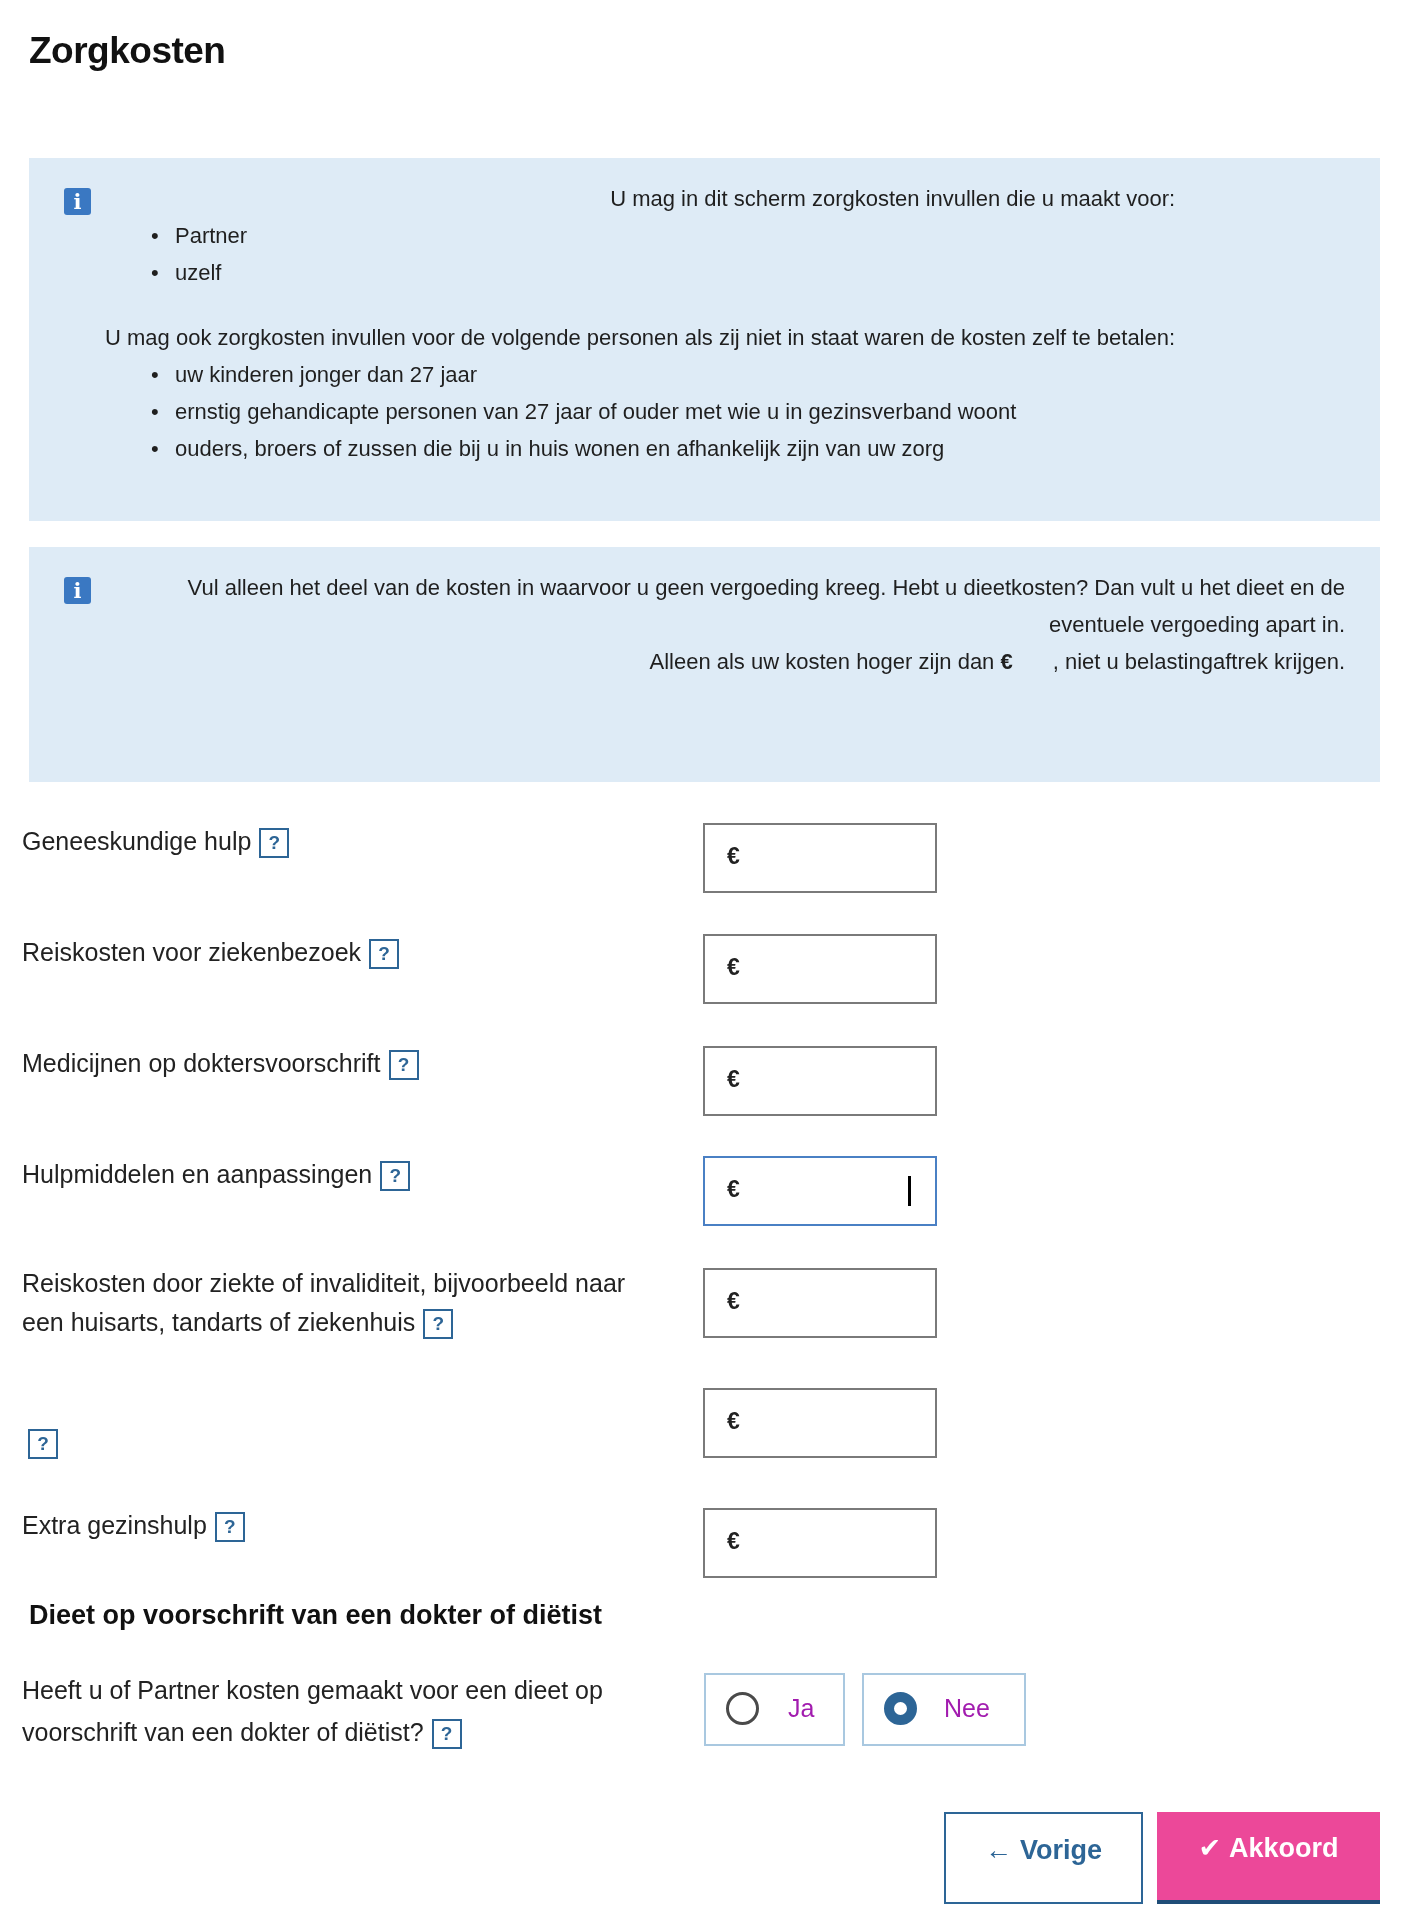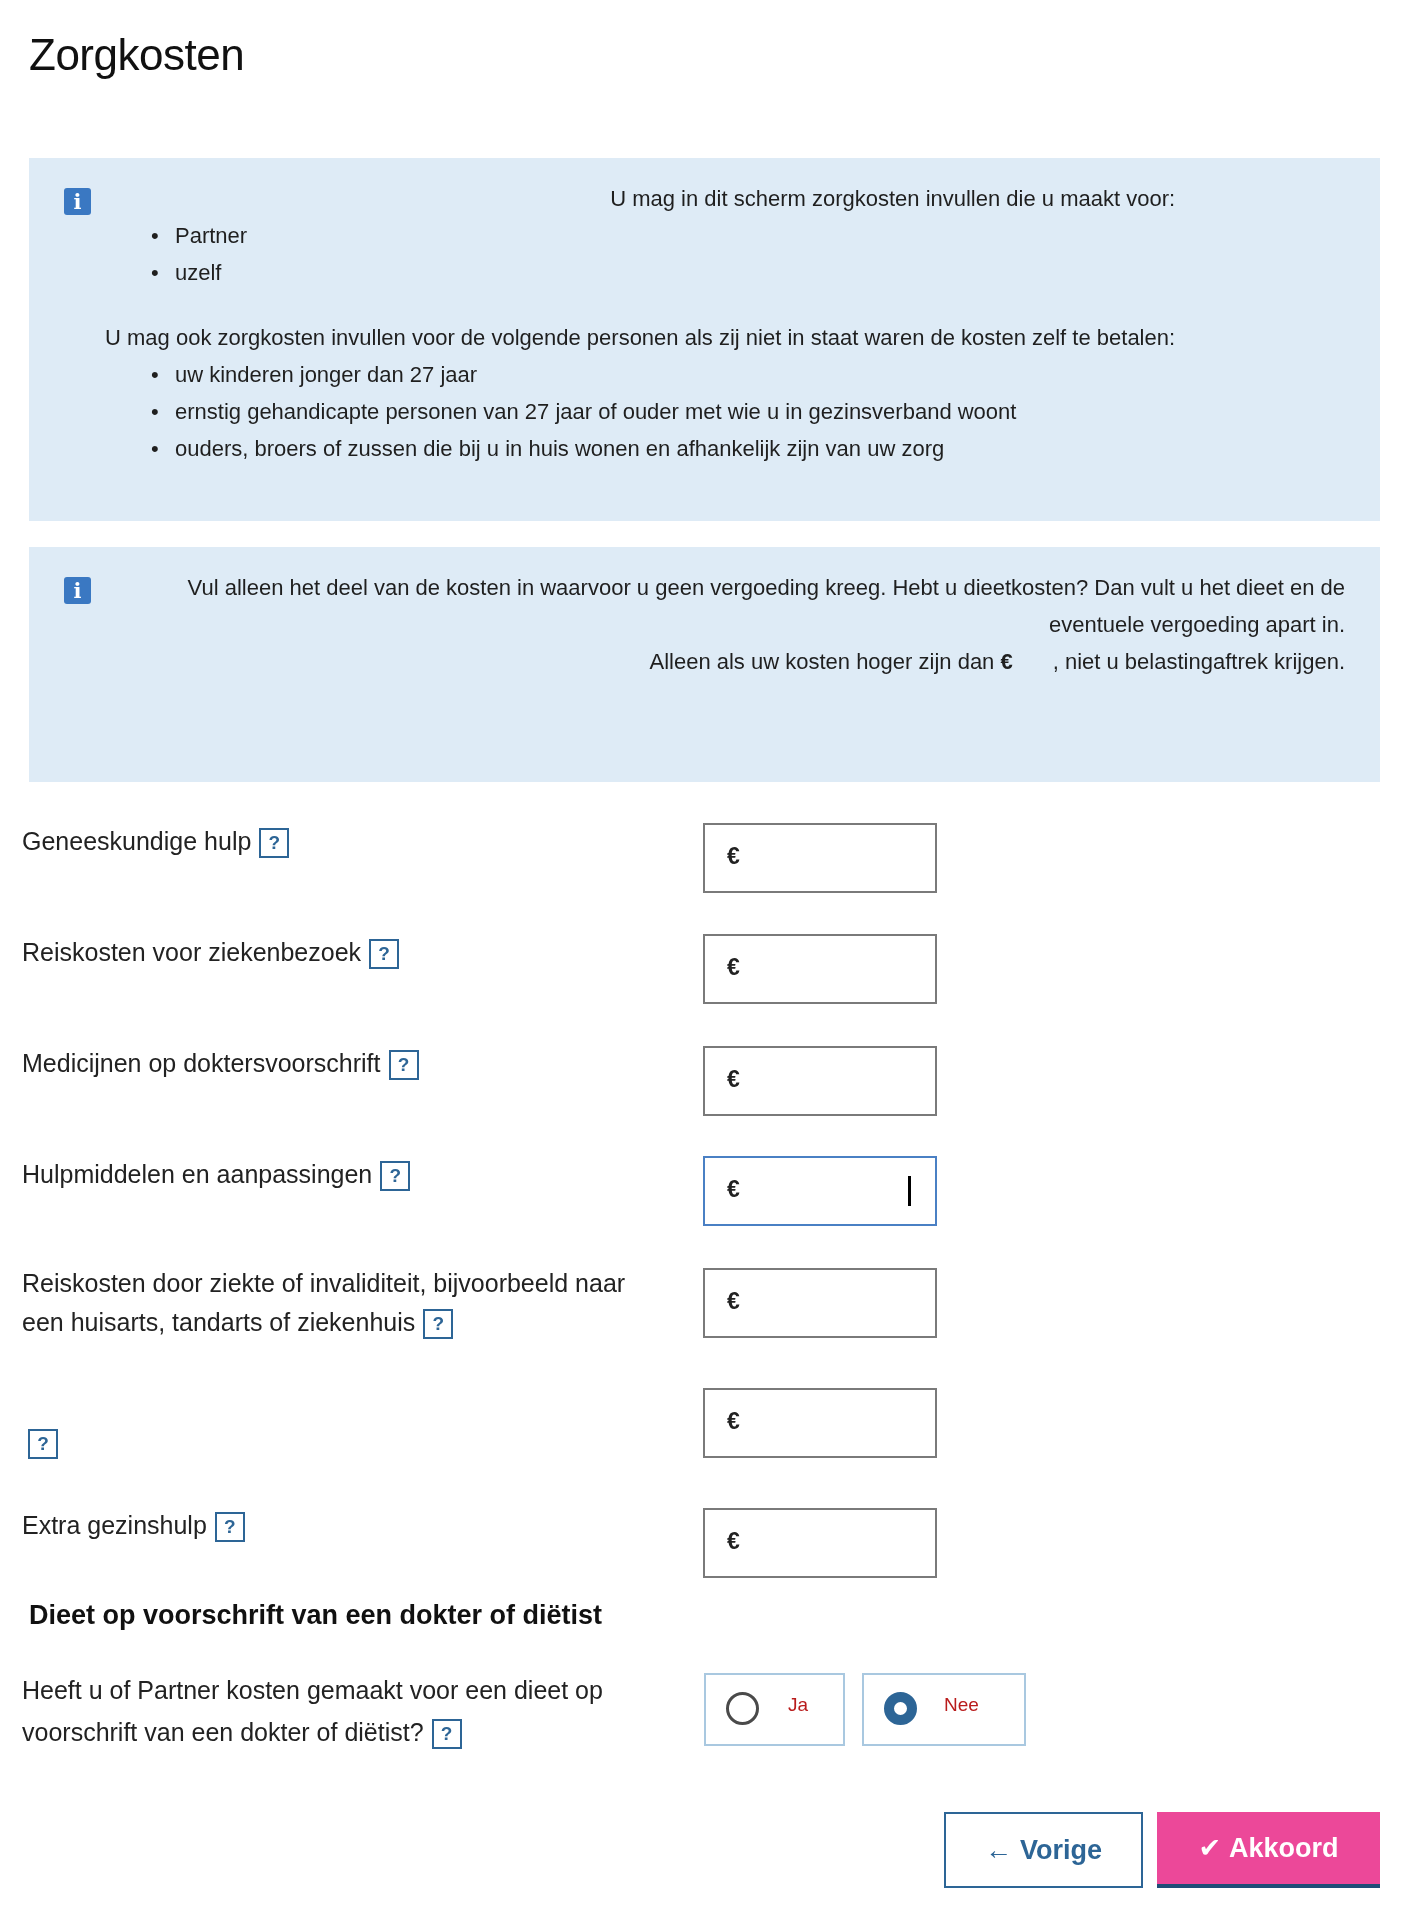--- a/index.html
+++ b/index.html
@@ -1,19 +1,19 @@
 <!DOCTYPE html>
 <html><head>
 <meta charset="utf-8">
 <style>
   html, body { margin:0; padding:0; background:#ffffff; }
   body { width:1407px; height:1920px; position:relative; overflow:hidden;
          font-family:"Liberation Sans", "DejaVu Sans", sans-serif; color:#1f1f1f; }
   .abs { position:absolute; }
-  .title { left:29px; top:30px; font-size:44px; font-weight:normal; color:#111; letter-spacing:-0.5px; }
+  .title { left:29px; top:30px; font-size:37px; font-weight:bold; color:#111; letter-spacing:-0.5px; }
   .infobox { position:absolute; left:29px; width:1351px; background:#deebf6; }
   #box1 { top:158px; height:363px; }
   #box2 { top:547px; height:235px; }
   .info-icon { position:absolute; left:35px; width:27px; height:27px; background:#3a78c2; border-radius:3px;
                color:#fff; font-weight:bold; font-size:21px; text-align:center; line-height:27px;
                font-family:"DejaVu Serif", serif; }
   .info-text { position:absolute; left:76px; font-size:22px; line-height:37px; color:#1f1f1f; }
   .info-text p { margin:0;text-align:right; }
   .info-text ul { margin:0; padding:0 0 0 70px; list-style:none; }
   .info-text li { position:relative; }
@@ -27,23 +27,23 @@
   .amount.focused { border-color:#4a80c4; }
   .amount .euro { position:absolute; left:22px; top:18px; font-size:23px; font-weight:bold; color:#222; }
   .amount .caret { position:absolute; right:24px; top:18px; width:3px; height:30px; background:#000; }
   .h2 { position:absolute; left:29px; top:1600px; font-size:27px; font-weight:bold; color:#111; }
   .radio-opt { position:absolute; top:1673px; height:73px; border:2px solid #a9c8e0; background:#fff; box-sizing:border-box; cursor:pointer; }
   #radio-ja { left:704px; width:141px; }
   #radio-nee { left:862px; width:164px; }
   .radio-circle { position:absolute; left:20px; top:17px; width:33px; height:33px; border-radius:50%;
                   border:3px solid #4a4a4a; box-sizing:border-box; background:#fff; }
   .radio-circle.on { border:10px solid #2d6596; }
-  .radio-label { position:absolute; left:82px; top:19px; font-size:19px; color:#b91c1c; }
+  .radio-label { position:absolute; left:82px; top:19px; font-size:25px; color:#a21caf; }
   #radio-nee .radio-label { left:80px; }
-  .btn { position:absolute; top:1812px; height:76px; box-sizing:border-box; font-size:27px; font-weight:bold;
+  .btn { position:absolute; top:1812px; height:92px; box-sizing:border-box; font-size:27px; font-weight:bold;
          text-align:center; line-height:72px; cursor:pointer; }
   #btn-prev { left:944px; width:199px; border:2px solid #2d6596; color:#2d6596; background:#fff; }
   #btn-ok { left:1157px; width:223px; background:#ec4899; color:#fff; border-bottom:4px solid #1f4d77; }
   .btn .ico { margin-right:8px; }
 </style>
 </head>
 <body>
 
 <h1 class="abs title" style="margin:0;">Zorgkosten</h1>
 

